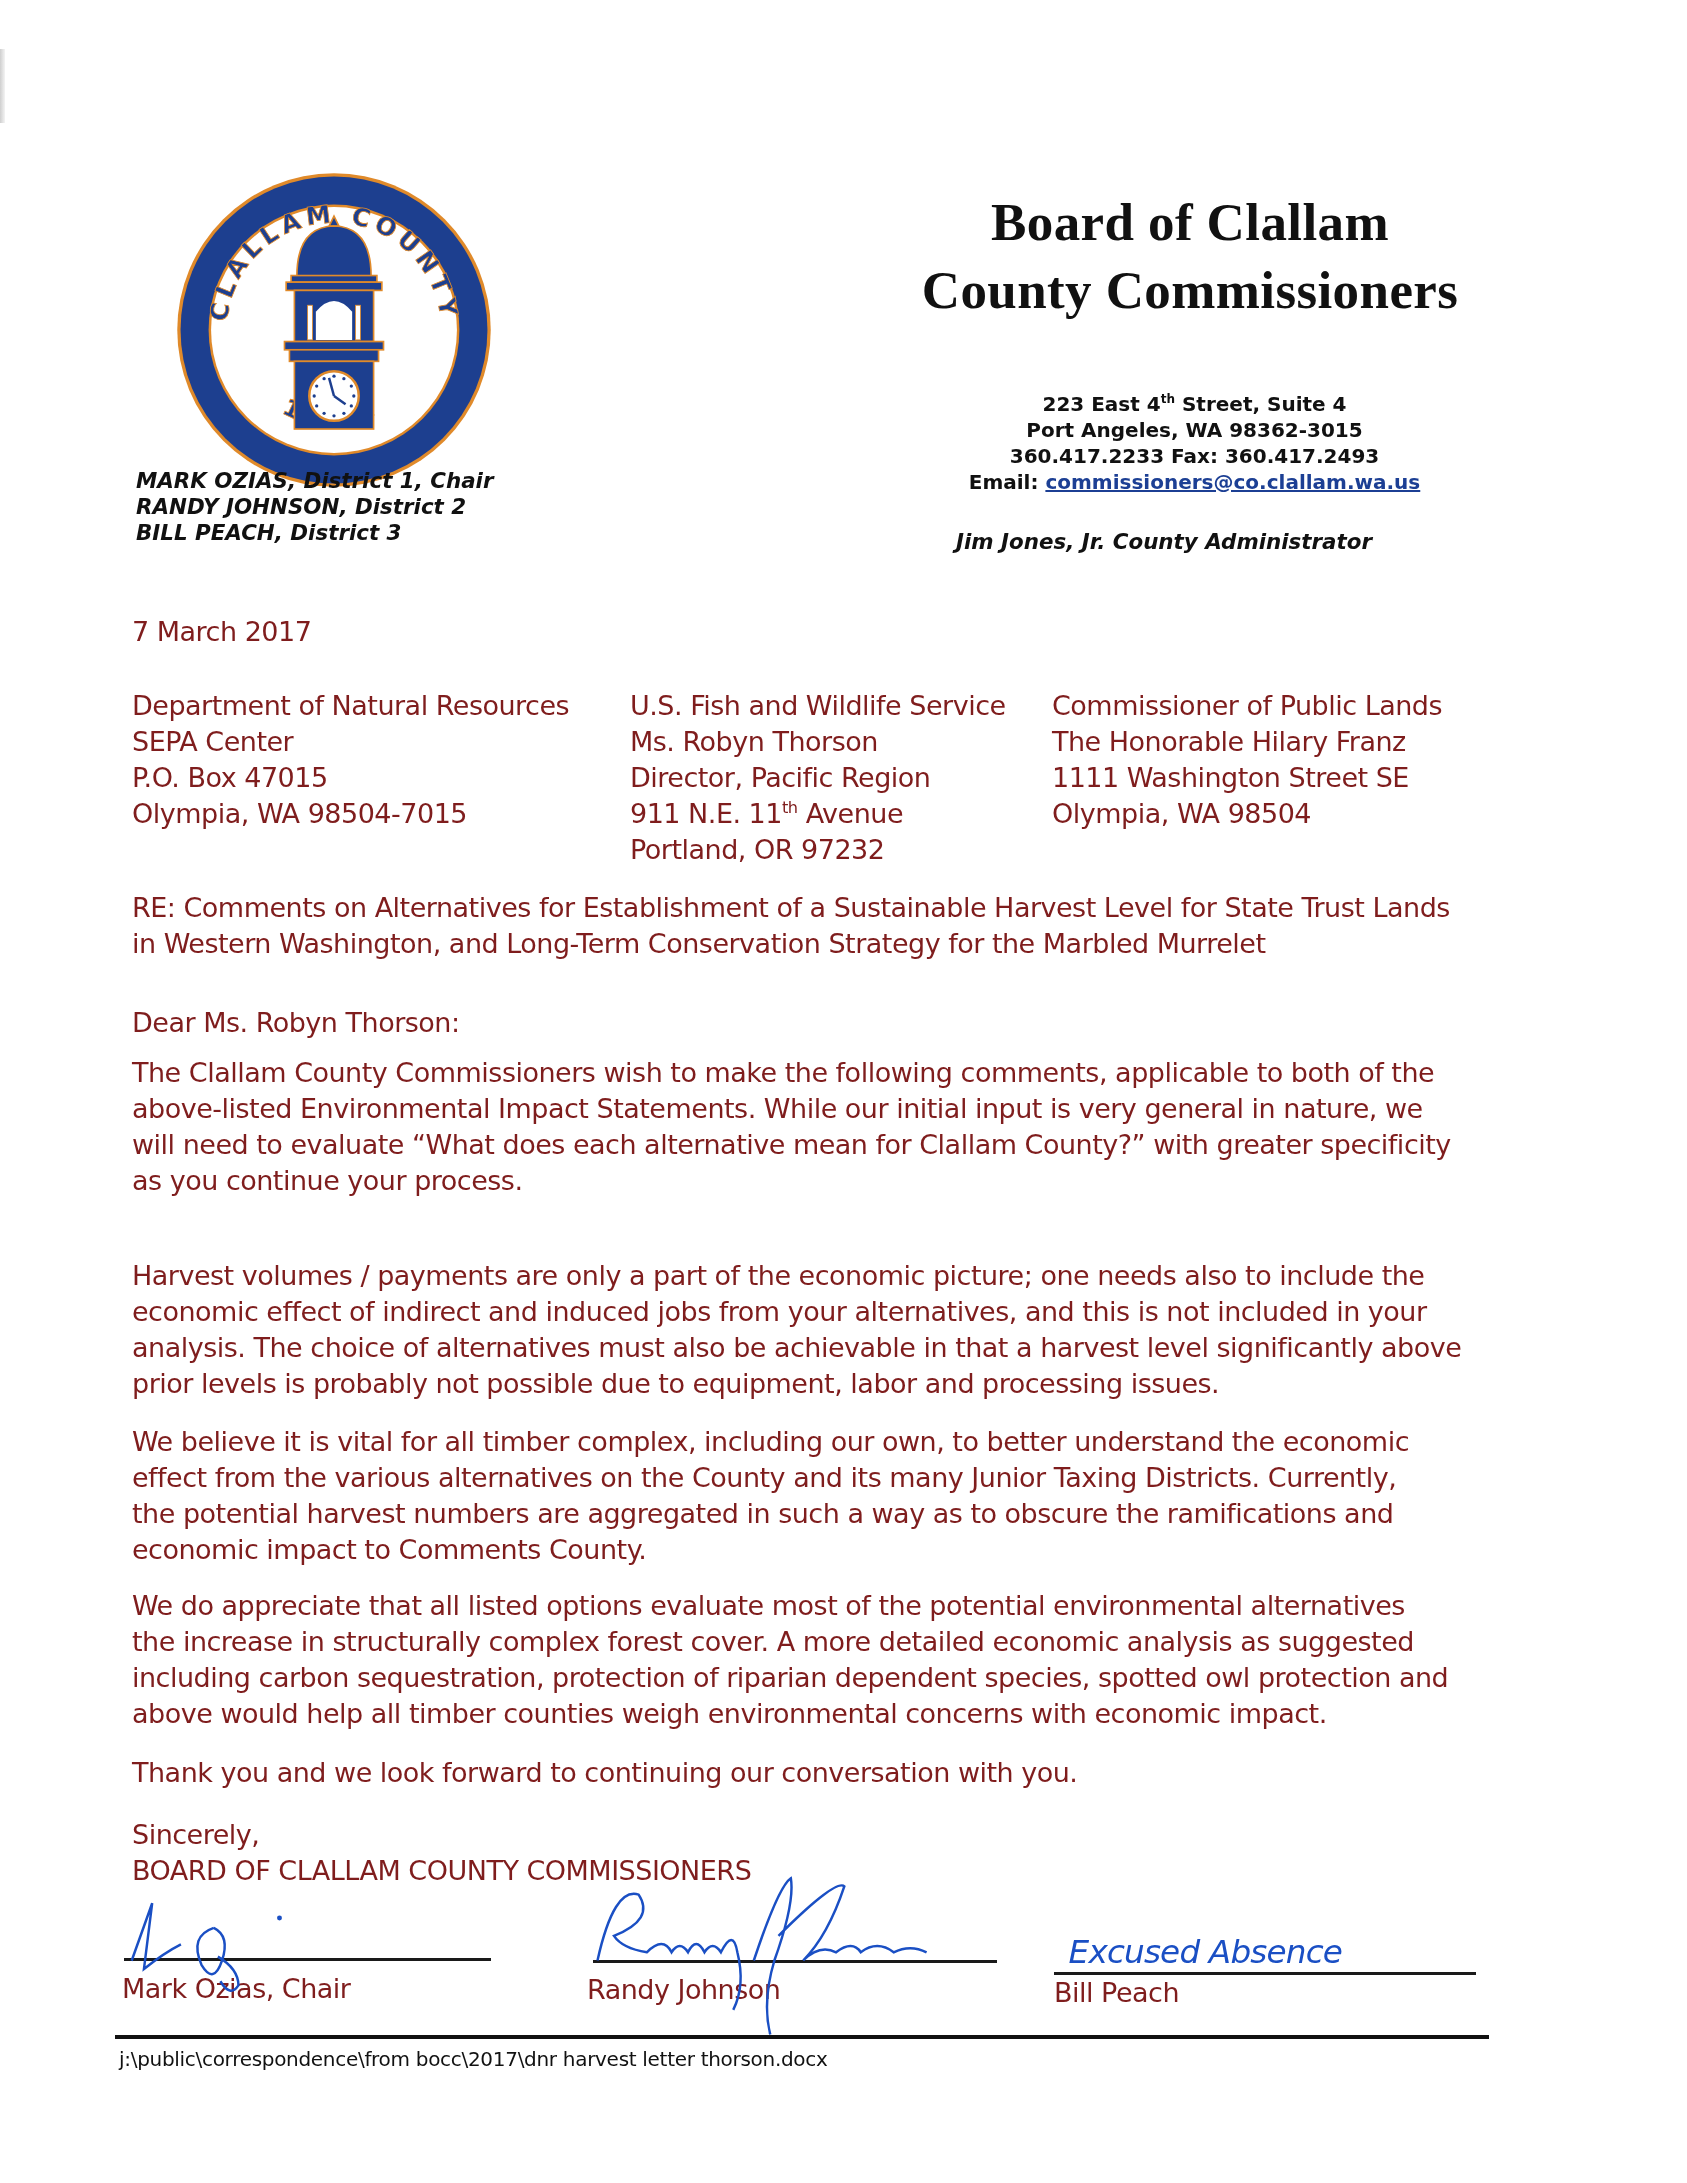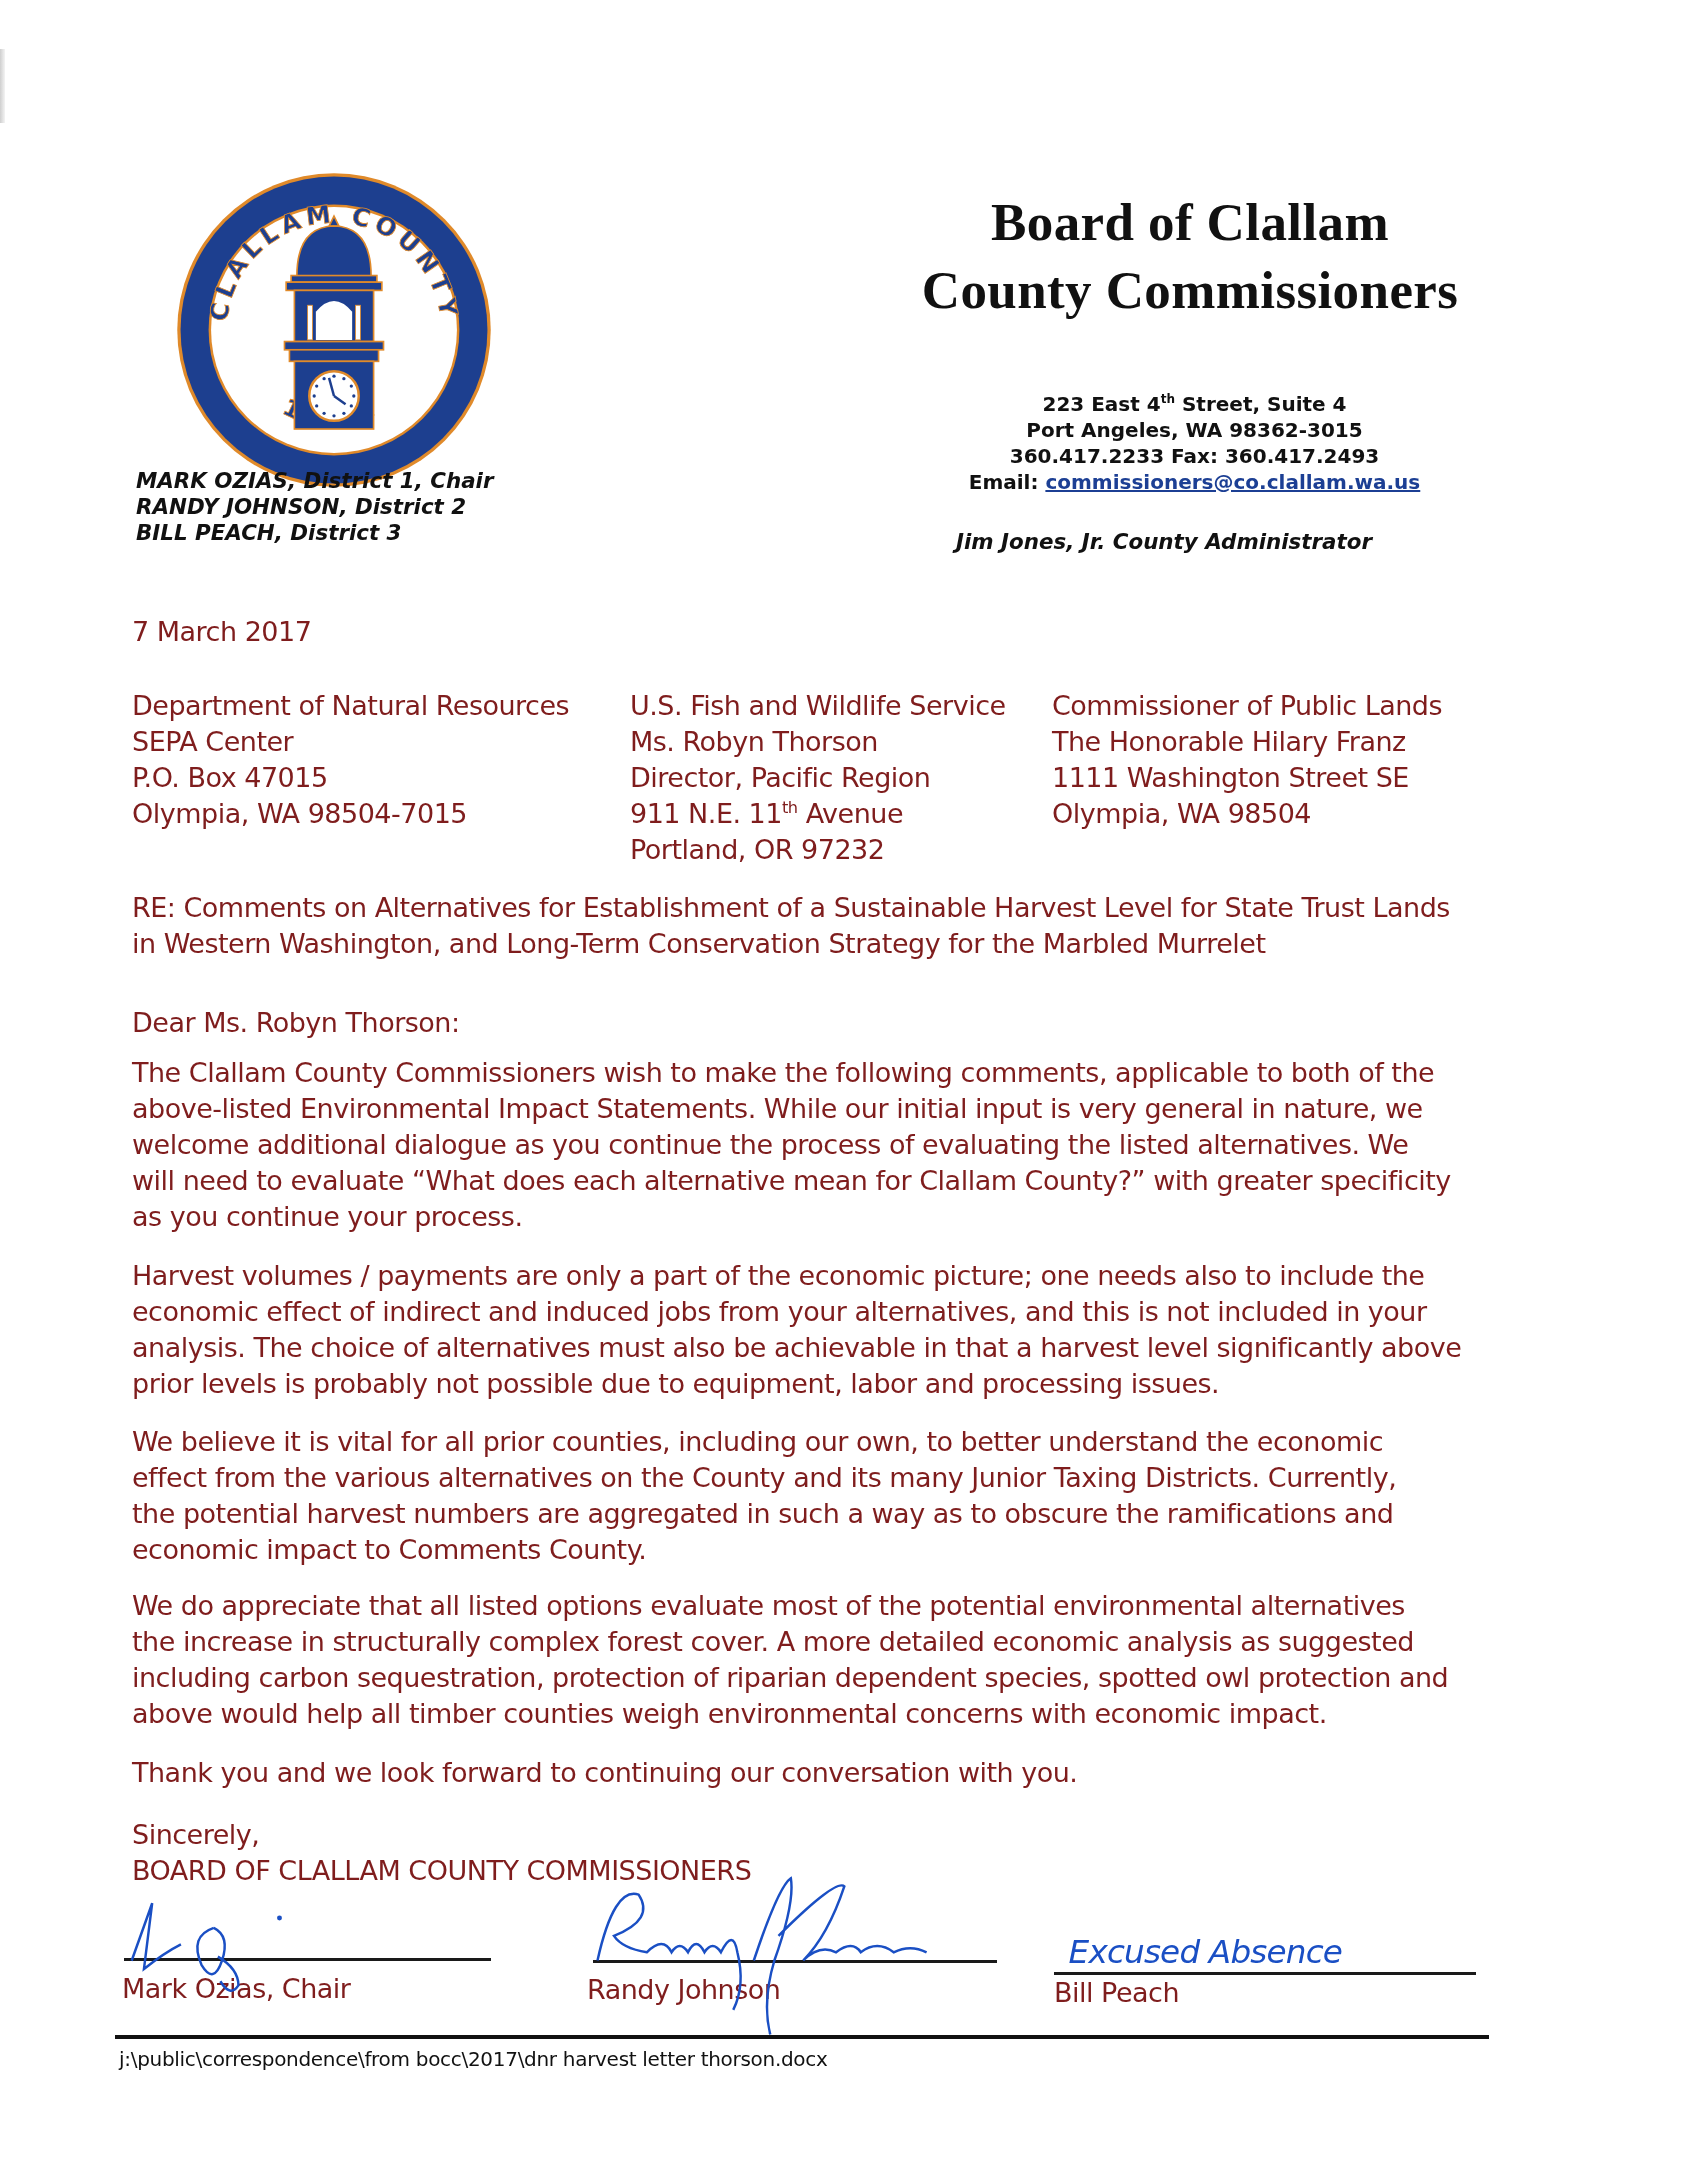--- a/index.html
+++ b/index.html
@@ -133,32 +133,31 @@
 <div class="abs body-text re">
   <div>RE: Comments on Alternatives for Establishment of a Sustainable Harvest Level for State Trust Lands</div>
   <div>in Western Washington, and Long-Term Conservation Strategy for the Marbled Murrelet</div>
 </div>
 
 <div class="abs body-text salutation">Dear Ms. Robyn Thorson:</div>
 
 <div class="abs body-text para p1">
   <div>The Clallam County Commissioners wish to make the following comments, applicable to both of the</div>
   <div>above-listed Environmental Impact Statements.  While our initial input is very general in nature, we</div>
-  <div>welcome additional dialogue as you continue the process of evaluating the listed alternatives.  We</div>
   <div>will need to evaluate “What does each alternative mean for Clallam County?” with greater specificity</div>
   <div>as you continue your process.</div>
 </div>
 <div class="abs body-text para p2">
   <div>Harvest volumes / payments are only a part of the economic picture; one needs also to include the</div>
   <div>economic effect of indirect and induced jobs from your alternatives, and this is not included in your</div>
   <div>analysis. The choice of alternatives must also be achievable in that a harvest level significantly above</div>
   <div>prior levels is probably not possible due to equipment, labor and processing issues.</div>
 </div>
 <div class="abs body-text para p3">
-  <div>We believe it is vital for all prior counties, including our own, to better understand the economic</div>
+  <div>We believe it is vital for all timber complex, including our own, to better understand the economic</div>
   <div>effect from the various alternatives on the County and its many Junior Taxing Districts.  Currently,</div>
   <div>the potential harvest numbers are aggregated in such a way as to obscure the ramifications and</div>
   <div>economic impact to Comments County.</div>
 </div>
 <div class="abs body-text para p4">
   <div>We do appreciate that all listed options evaluate most of the potential environmental alternatives</div>
   <div>the increase in structurally complex forest cover.  A more detailed economic analysis as suggested</div>
   <div>including carbon sequestration, protection of riparian dependent species, spotted owl protection and</div>
   <div>above would help all timber counties weigh environmental concerns with economic impact.</div>
 </div>

